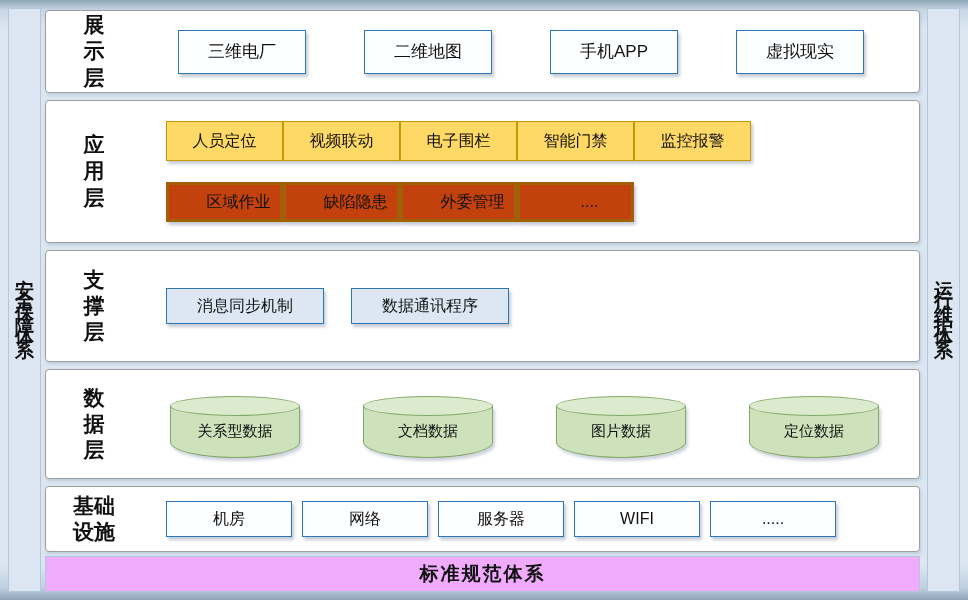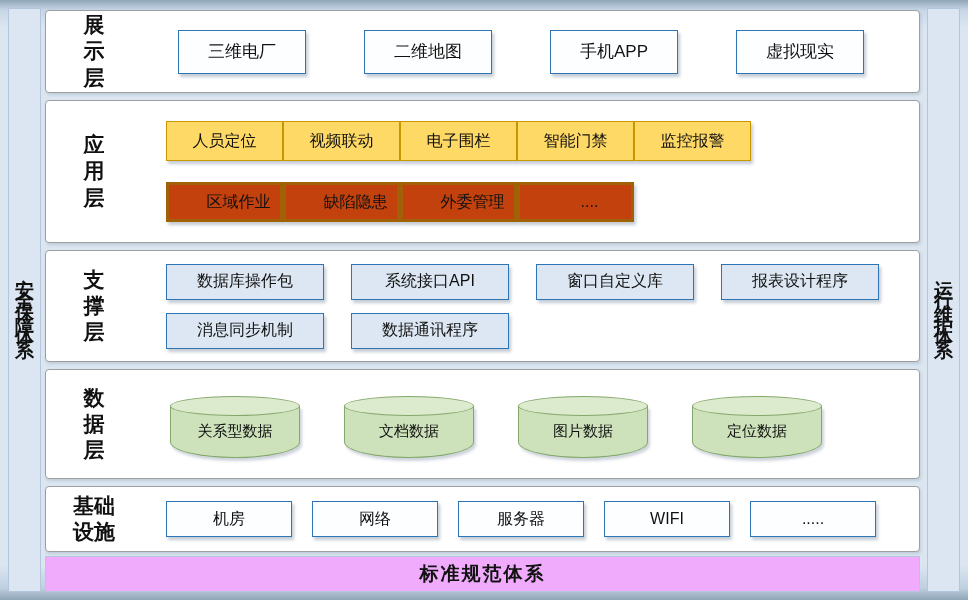--- a/index.html
+++ b/index.html
@@ -54,22 +54,22 @@
   .green{background:#c2410c;border:3px solid #a16207;padding-left:28px;}
 
   .layer-0 .row{gap:58px;padding-left:36px;}
   .layer-0 .box{width:128px;height:44px;font-size:17px;}
   .layer-1 .rows{gap:21px;}
   .layer-1 .row{padding-left:24px;}
   .layer-1 .box{width:117px;height:40px;}
   .layer-2 .rows{gap:13px;}
   .layer-2 .row{gap:27px;padding-left:24px;}
   .layer-2 .box{width:158px;height:36px;}
-  .layer-3 .row{gap:44px;padding-left:28px;}
-  .layer-4 .row{gap:20px;padding-left:24px;}
+  .layer-3 .row{gap:63px;padding-left:28px;}
+  .layer-4 .row{gap:10px;padding-left:24px;}
   .layer-4 .box{width:126px;height:36px;}
 
   
   .cylinder{
     position:relative;width:130px;height:52px;margin-top:16px;
     background:#cde2ba;border:1px solid #84a86a;border-top:none;
     border-radius:0 0 65px 65px / 0 0 16px 16px;box-sizing:border-box;
     box-shadow:2px 3px 3px rgba(90,110,135,.3);
   }
   .cyl-top{
@@ -118,26 +118,20 @@
           <div class="box green">....</div>
         </div>
       </div>
     </div>
     <div class="layer layer-2">
       <div class="layer-label">支
 撑
 层</div>
       <div class="rows">
         <div class="row">
-          <div class="box ltblue">数据库操作包</div>
-          <div class="box ltblue">系统接口API</div>
-          <div class="box ltblue">窗口自定义库</div>
-          <div class="box ltblue">报表设计程序</div>
-        </div>
-        <div class="row">
           <div class="box ltblue">消息同步机制</div>
           <div class="box ltblue">数据通讯程序</div>
         </div>
       </div>
     </div>
     <div class="layer layer-3">
       <div class="layer-label">数
 据
 层</div>
       <div class="rows">

